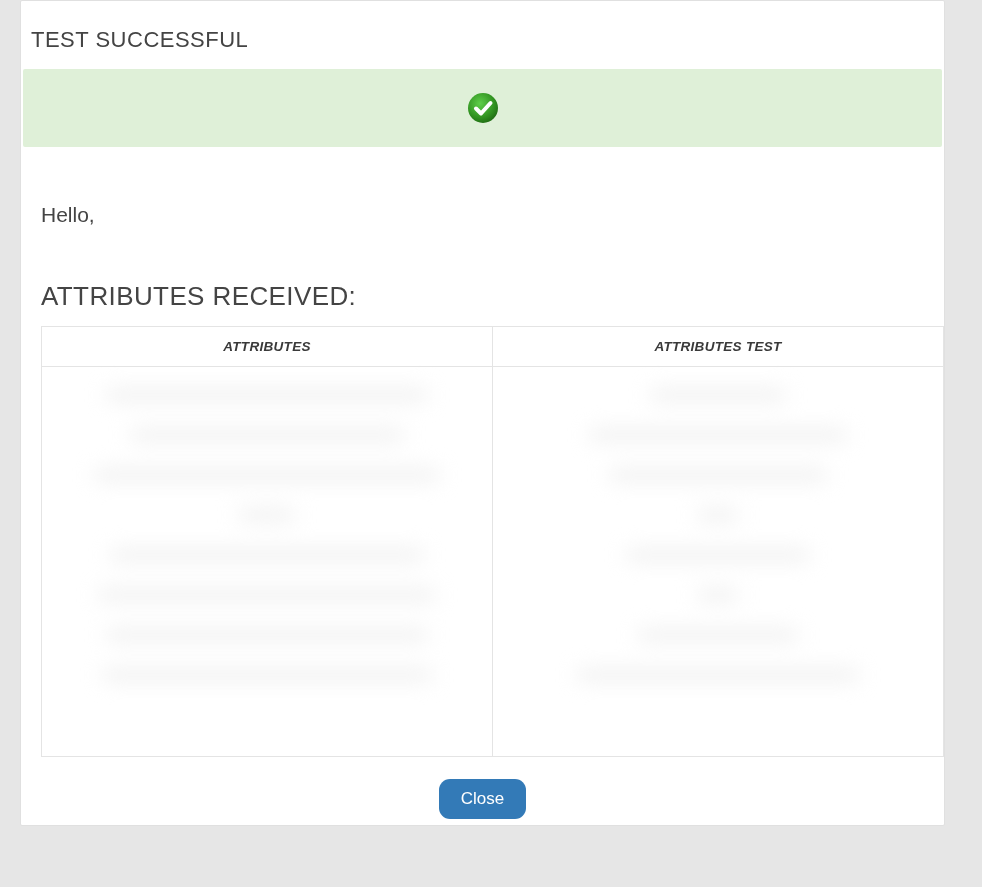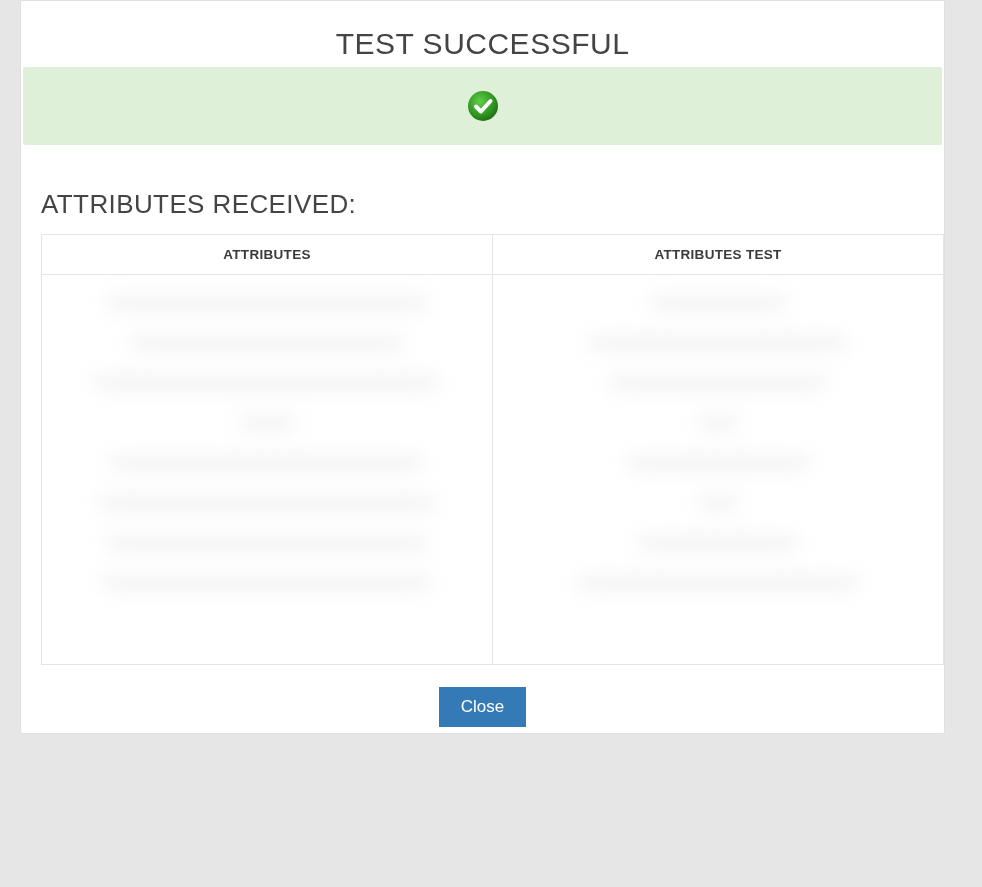--- a/index.html
+++ b/index.html
@@ -23,25 +23,24 @@
       padding: 0 0 40px 0;
       margin-left: 0;
     }
     .panel {
       background: #ffffff;
       border: 1px solid #e0e0e0;
       margin: 0 20px 0 20px;
       border-radius: 2px;
     }
     .panel-title {
-      font-size: 30px;
+      font-size: 22px;
       font-weight: 400;
       color: #444;
-      text-align: center;
-      padding: 26px 10px 6px 10px;
+      padding: 26px 10px 16px 10px;
       letter-spacing: 0.5px;
     }
     .success-band {
       background: #dff0d8;
       margin: 0 2px;
       height: 78px;
       display: flex;
       align-items: center;
       justify-content: center;
       border-radius: 2px;
@@ -56,20 +55,21 @@
       font-size: 26px;
       color: #444;
       padding: 44px 10px 14px 20px;
       letter-spacing: 0.4px;
     }
     .attr-table {
       width: calc(100% - 20px);
       margin-left: 20px;
       border-collapse: collapse;
       background: #fff;
+      font-style: italic;
     }
     .attr-table th {
       font-size: 13.5px;
       font-weight: 700;
       color: #3a3a3a;
       letter-spacing: 0.3px;
       border: 1px solid #e4e4e4;
       padding: 12px 8px;
       background: #fff;
       text-align: center;
@@ -101,21 +101,21 @@
     .close-row {
       text-align: center;
       padding: 22px 0 6px 0;
     }
     .btn-close {
       display: inline-block;
       background: #337ab7;
       color: #ffffff;
       font-size: 17px;
       border: none;
-      border-radius: 0;
+      border-radius: 11px;
       padding: 10px 22px;
       cursor: pointer;
     }
 
     
     .scroll-wrap::-webkit-scrollbar { height: 17px; }
     .scroll-wrap::-webkit-scrollbar-track { background: #f1f1f1; }
     .scroll-wrap::-webkit-scrollbar-thumb { background: #c9c9c9; }
     .scroll-wrap::-webkit-scrollbar-button {
       width: 17px; height: 17px; background: #f1f1f1;
@@ -140,20 +140,21 @@
                 <stop offset="70%" stop-color="#2f8f1f"></stop>
                 <stop offset="100%" stop-color="#1f6a13"></stop>
               </radialGradient>
             </defs>
             <circle cx="16" cy="16" r="15" fill="url(#g)"></circle>
             <path d="M9 16.5 L14 21.5 L23.5 11" fill="none" stroke="#ffffff" stroke-width="4" stroke-linecap="round" stroke-linejoin="round"></path>
           </svg>
         </span>
       </div>
 
+      <div class="greeting">Hello,</div>
 
       <div class="section-label">ATTRIBUTES RECEIVED:</div>
 
       <table class="attr-table">
         <thead>
           <tr>
             <th>ATTRIBUTES</th>
             <th>ATTRIBUTES TEST</th>
           </tr>
         </thead>

